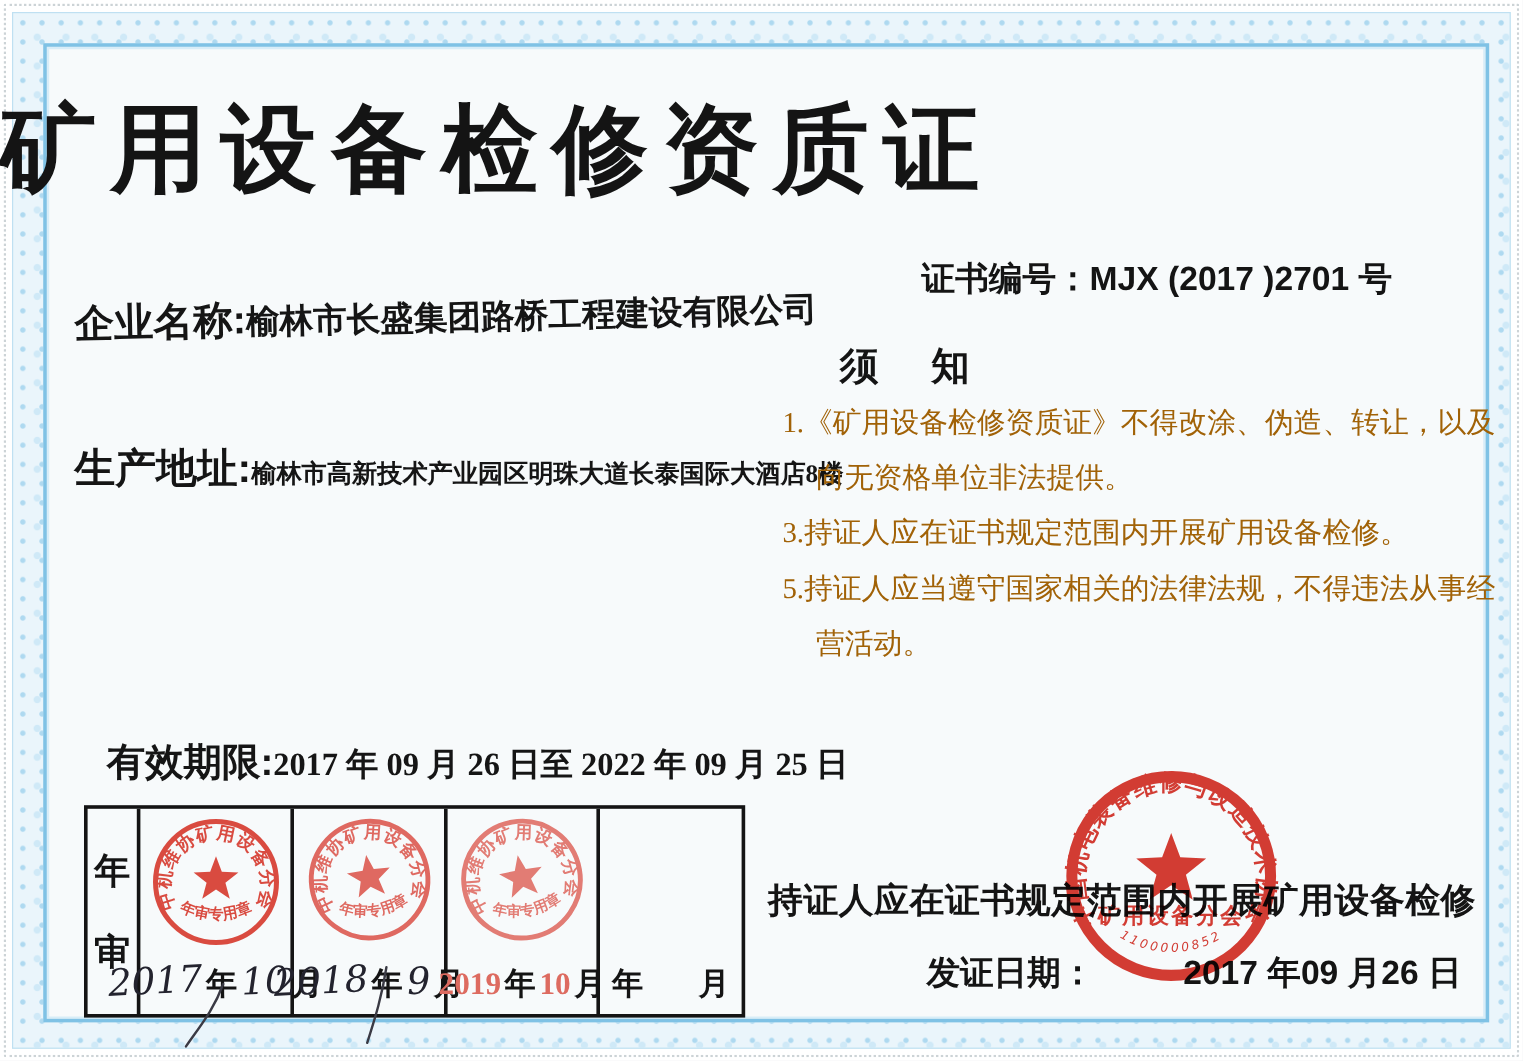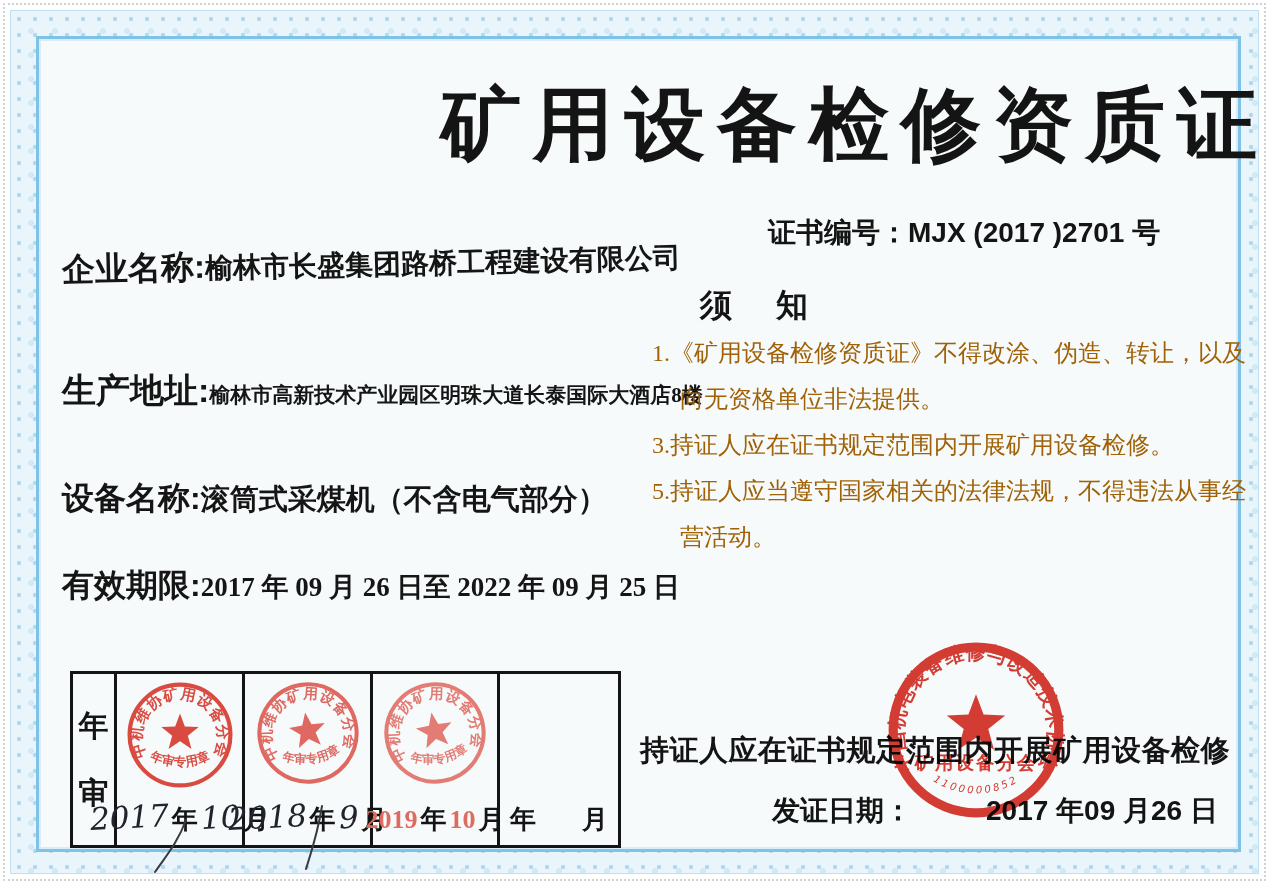--- a/index.html
+++ b/index.html
@@ -25,40 +25,40 @@
     background-size:16px 16px,24px 24px;
     background-position:0 0,8px 8px;
   }
   .inner{
     position:absolute;inset:36px 28px 32px 36px;background:var(--paper);
     border:3px solid var(--border-blue);box-shadow:inset 0 0 0 2px #d8edf8;
   }
   .layer{position:absolute;inset:0;z-index:2;}
 
   .title{
-    position:absolute;top:72px;left:0;width:100%;margin:0;text-align:right;
+    position:absolute;top:72px;left:0;width:100%;margin:0;text-align:left;
     font-size:80px;font-weight:900;letter-spacing:12px;color:var(--ink);
   }
   .cert-no{
     position:absolute;top:214px;left:768px;font-family:Liberation Sans, sans-serif;
     font-size:28px;font-weight:600;white-space:nowrap;
   }
   .field{position:absolute;left:62px;white-space:nowrap;color:#151515;}
   .flabel{font-weight:700;font-family:"Liberation Sans",sans-serif;}
   .fvalue{font-weight:700;font-family:"Liberation Serif",serif;}
   .f-company{top:248px;transform:rotate(-1.3deg);transform-origin:left center;}
   .f-company .flabel{font-size:33px;}
   .f-company .fvalue{font-size:28px;}
   .f-address{top:368px;}
   .f-address .flabel{font-size:34px;}
   .f-address .fvalue{font-size:21px;}
   .f-device{top:477px;}
   .f-device .flabel{font-size:32px;}
   .f-device .fvalue{font-size:29px;}
-  .f-validity{top:564px;}
+  .f-validity{top:614px;margin-left:27px;}
   .f-validity .flabel{font-size:32px;}
   .f-validity .fvalue{font-size:27px;font-weight:600;}
 
   .notice-heading{
     position:absolute;top:284px;left:700px;width:500px;text-align:left;
     font-family:"Liberation Serif",serif;font-size:32px;font-weight:600;letter-spacing:6px;
   }
   .notice-list{
     position:absolute;top:330px;left:652px;width:594px;margin:0;padding:0;list-style:none;
     font-family:"Liberation Serif",serif;font-size:24px;line-height:46px;color:#a16207;
@@ -132,23 +132,20 @@
     </div>
 
     <div class="field f-company">
       <span class="flabel">企业名称:</span><span class="fvalue">榆林市长盛集团路桥工程建设有限公司</span>
     </div>
 
     <div class="field f-address">
       <span class="flabel">生产地址:</span><span class="fvalue">榆林市高新技术产业园区明珠大道长泰国际大酒店8楼</span>
     </div>
 
-    <div class="field f-device">
-      <span class="flabel">设备名称:</span><span class="fvalue">滚筒式采煤机（不含电气部分）</span>
-    </div>
 
     <div class="field f-validity">
       <span class="flabel">有效期限:</span><span class="fvalue">2017 年 09 月 26 日至 2022 年 09 月 25 日</span>
     </div>
 
     <div class="notice-heading">须　知</div>
 
     <ol class="notice-list">
       <li>1.《矿用设备检修资质证》不得改涂、伪造、转让，以及向无资格单位非法提供。</li>
       <li>3.持证人应在证书规定范围内开展矿用设备检修。</li>

